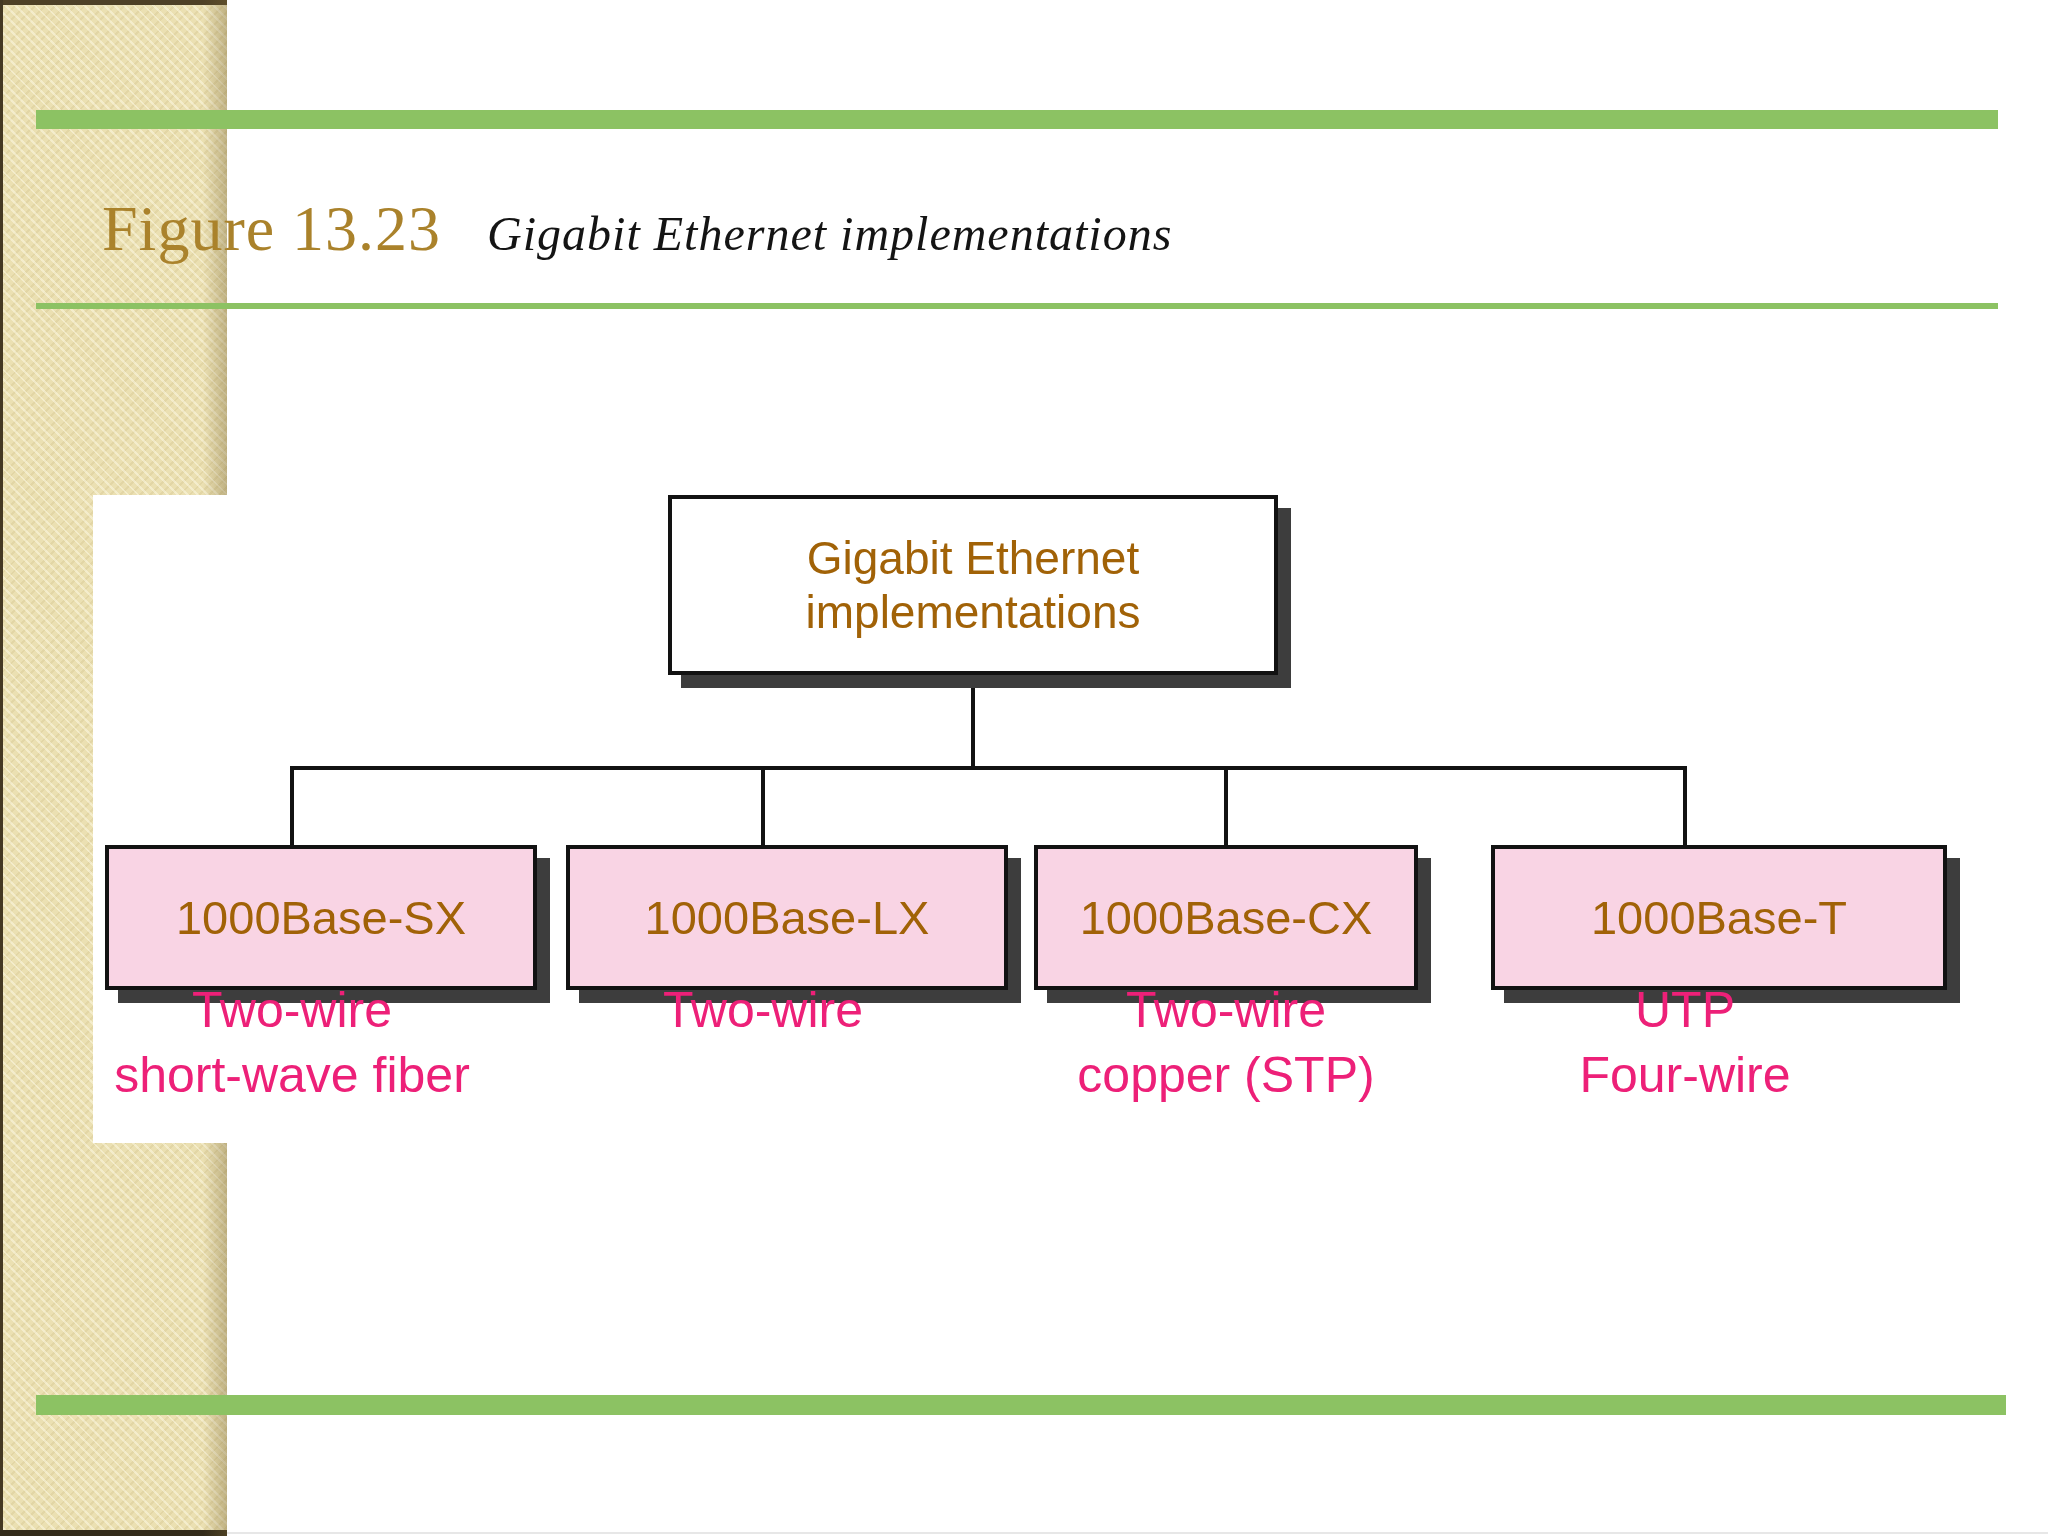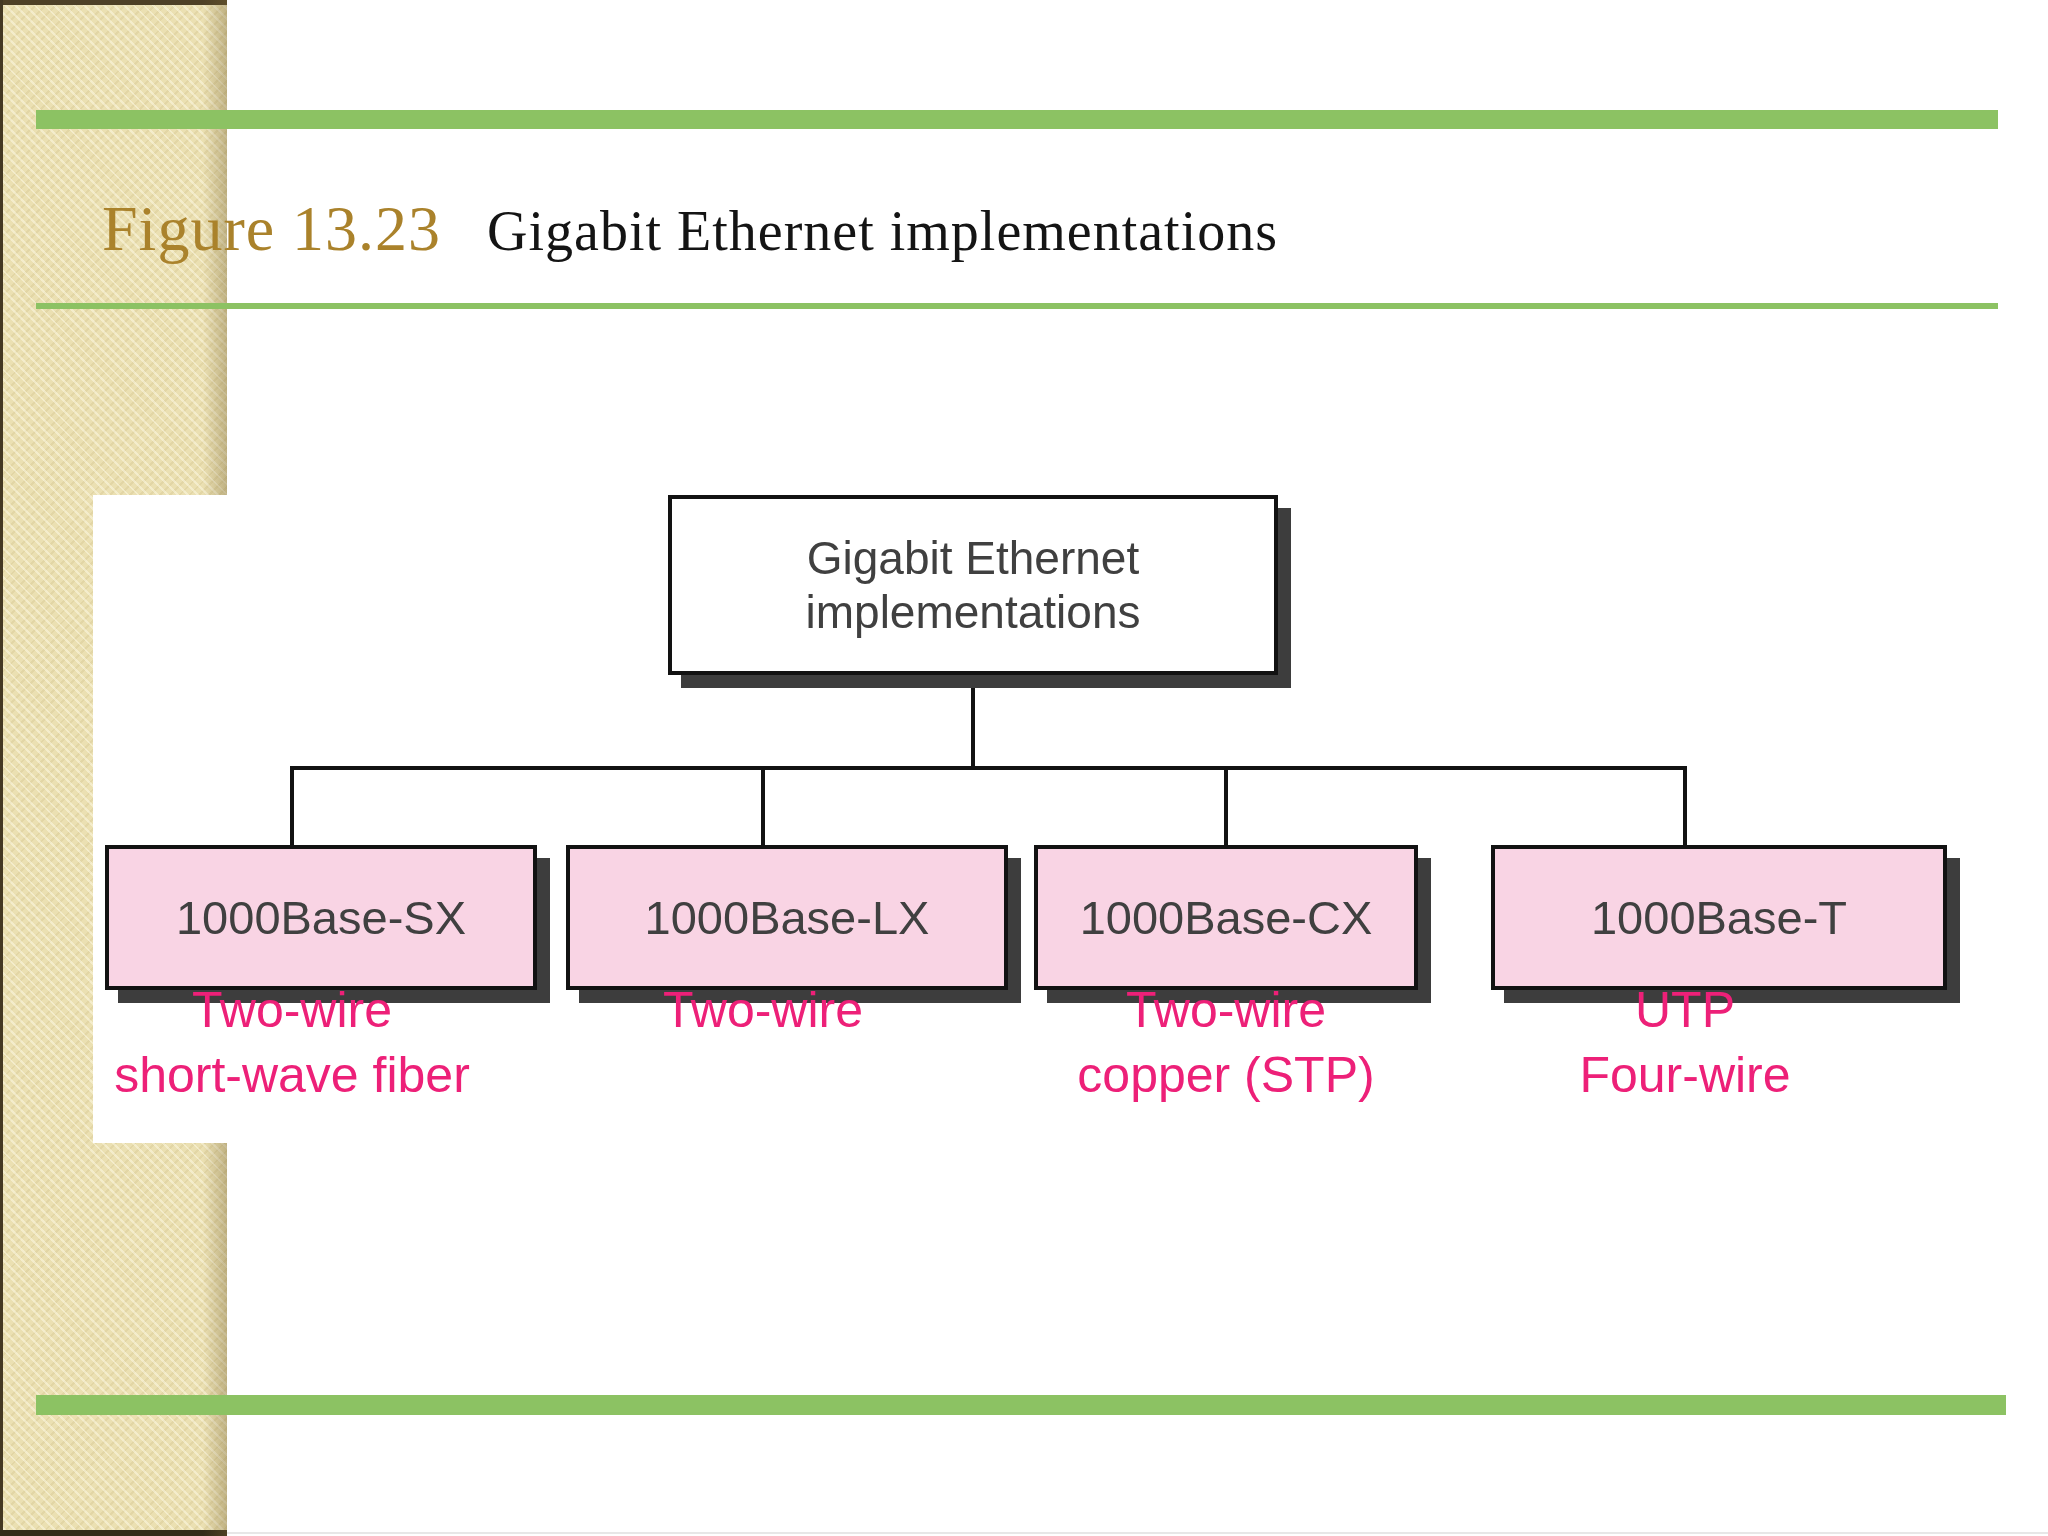--- a/index.html
+++ b/index.html
@@ -59,33 +59,33 @@
   .header{
     position:absolute;left:102px;top:192px;z-index:4;
     display:flex;align-items:baseline;gap:46px;white-space:nowrap;
   }
   .figure-label{
     font-family:"Liberation Serif", serif;
     font-size:64px;color:var(--title-gold);letter-spacing:1px;
   }
   .figure-caption{
     font-family:"Liberation Serif", serif;
-    font-size:56px;color:var(--caption-black);letter-spacing:1px;
+    font-style:italic;font-size:48px;color:var(--caption-black);letter-spacing:1px;
   }
 
   
   .line{position:absolute;background:var(--node-border);z-index:4;}
 
   
   .node{
     position:absolute;z-index:5;
     border:4px solid var(--node-border);
     box-shadow:13px 13px 0 0 var(--node-shadow);
     display:flex;align-items:center;justify-content:center;
-    text-align:center;color:#404040;
+    text-align:center;color:#a16207;
   }
   .node.root{
     left:668px;top:495px;width:610px;height:180px;
     background:#ffffff;font-size:46px;line-height:1.18;
   }
   .node.child{
     top:845px;height:145px;
     background:var(--node-pink);font-size:47px;
   }
   .node.child.c0{left:105px;width:432px;}

